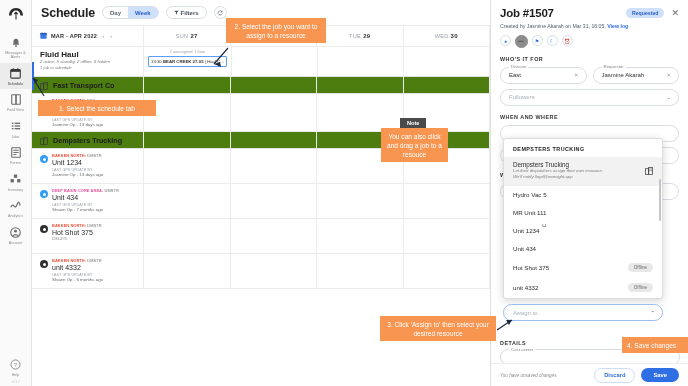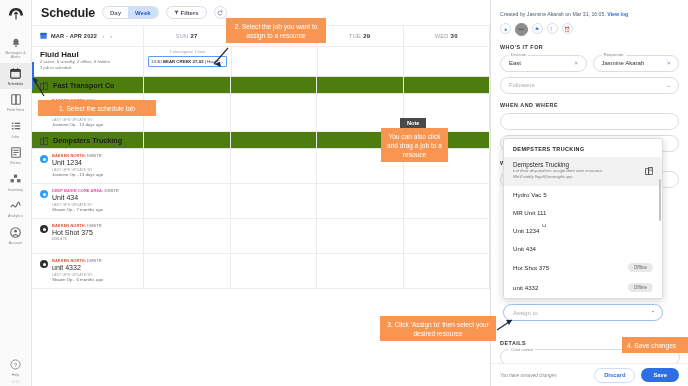--- a/index.html
+++ b/index.html
@@ -523,20 +523,26 @@
           </div>
           <div class="res-cell"></div>
           <div class="res-cell"></div>
           <div class="res-cell"></div>
           <div class="res-cell"></div>
         </div>
       </div>
   </div>
 
   <div class="panel">
+    <div class="p-hdr">
+      <div class="p-title">Job #1507</div>
+      <div class="p-sp"></div>
+      <div class="badge">Requested</div>
+      <div class="close-x">✕</div>
+    </div>
     <div class="p-meta">
       <span>Created by Jasmine Akarah on Mar 31, 16:05.</span>
       <span class="p-link">View log</span>
     </div>
     <div class="ico-row" id="ico-row">
         <div class="ico-c">●</div>
         <div class="ico-c filled">➖</div>
         <div class="ico-c">⚑</div>
         <div class="ico-c">☾</div>
         <div class="ico-c">⏰</div>

